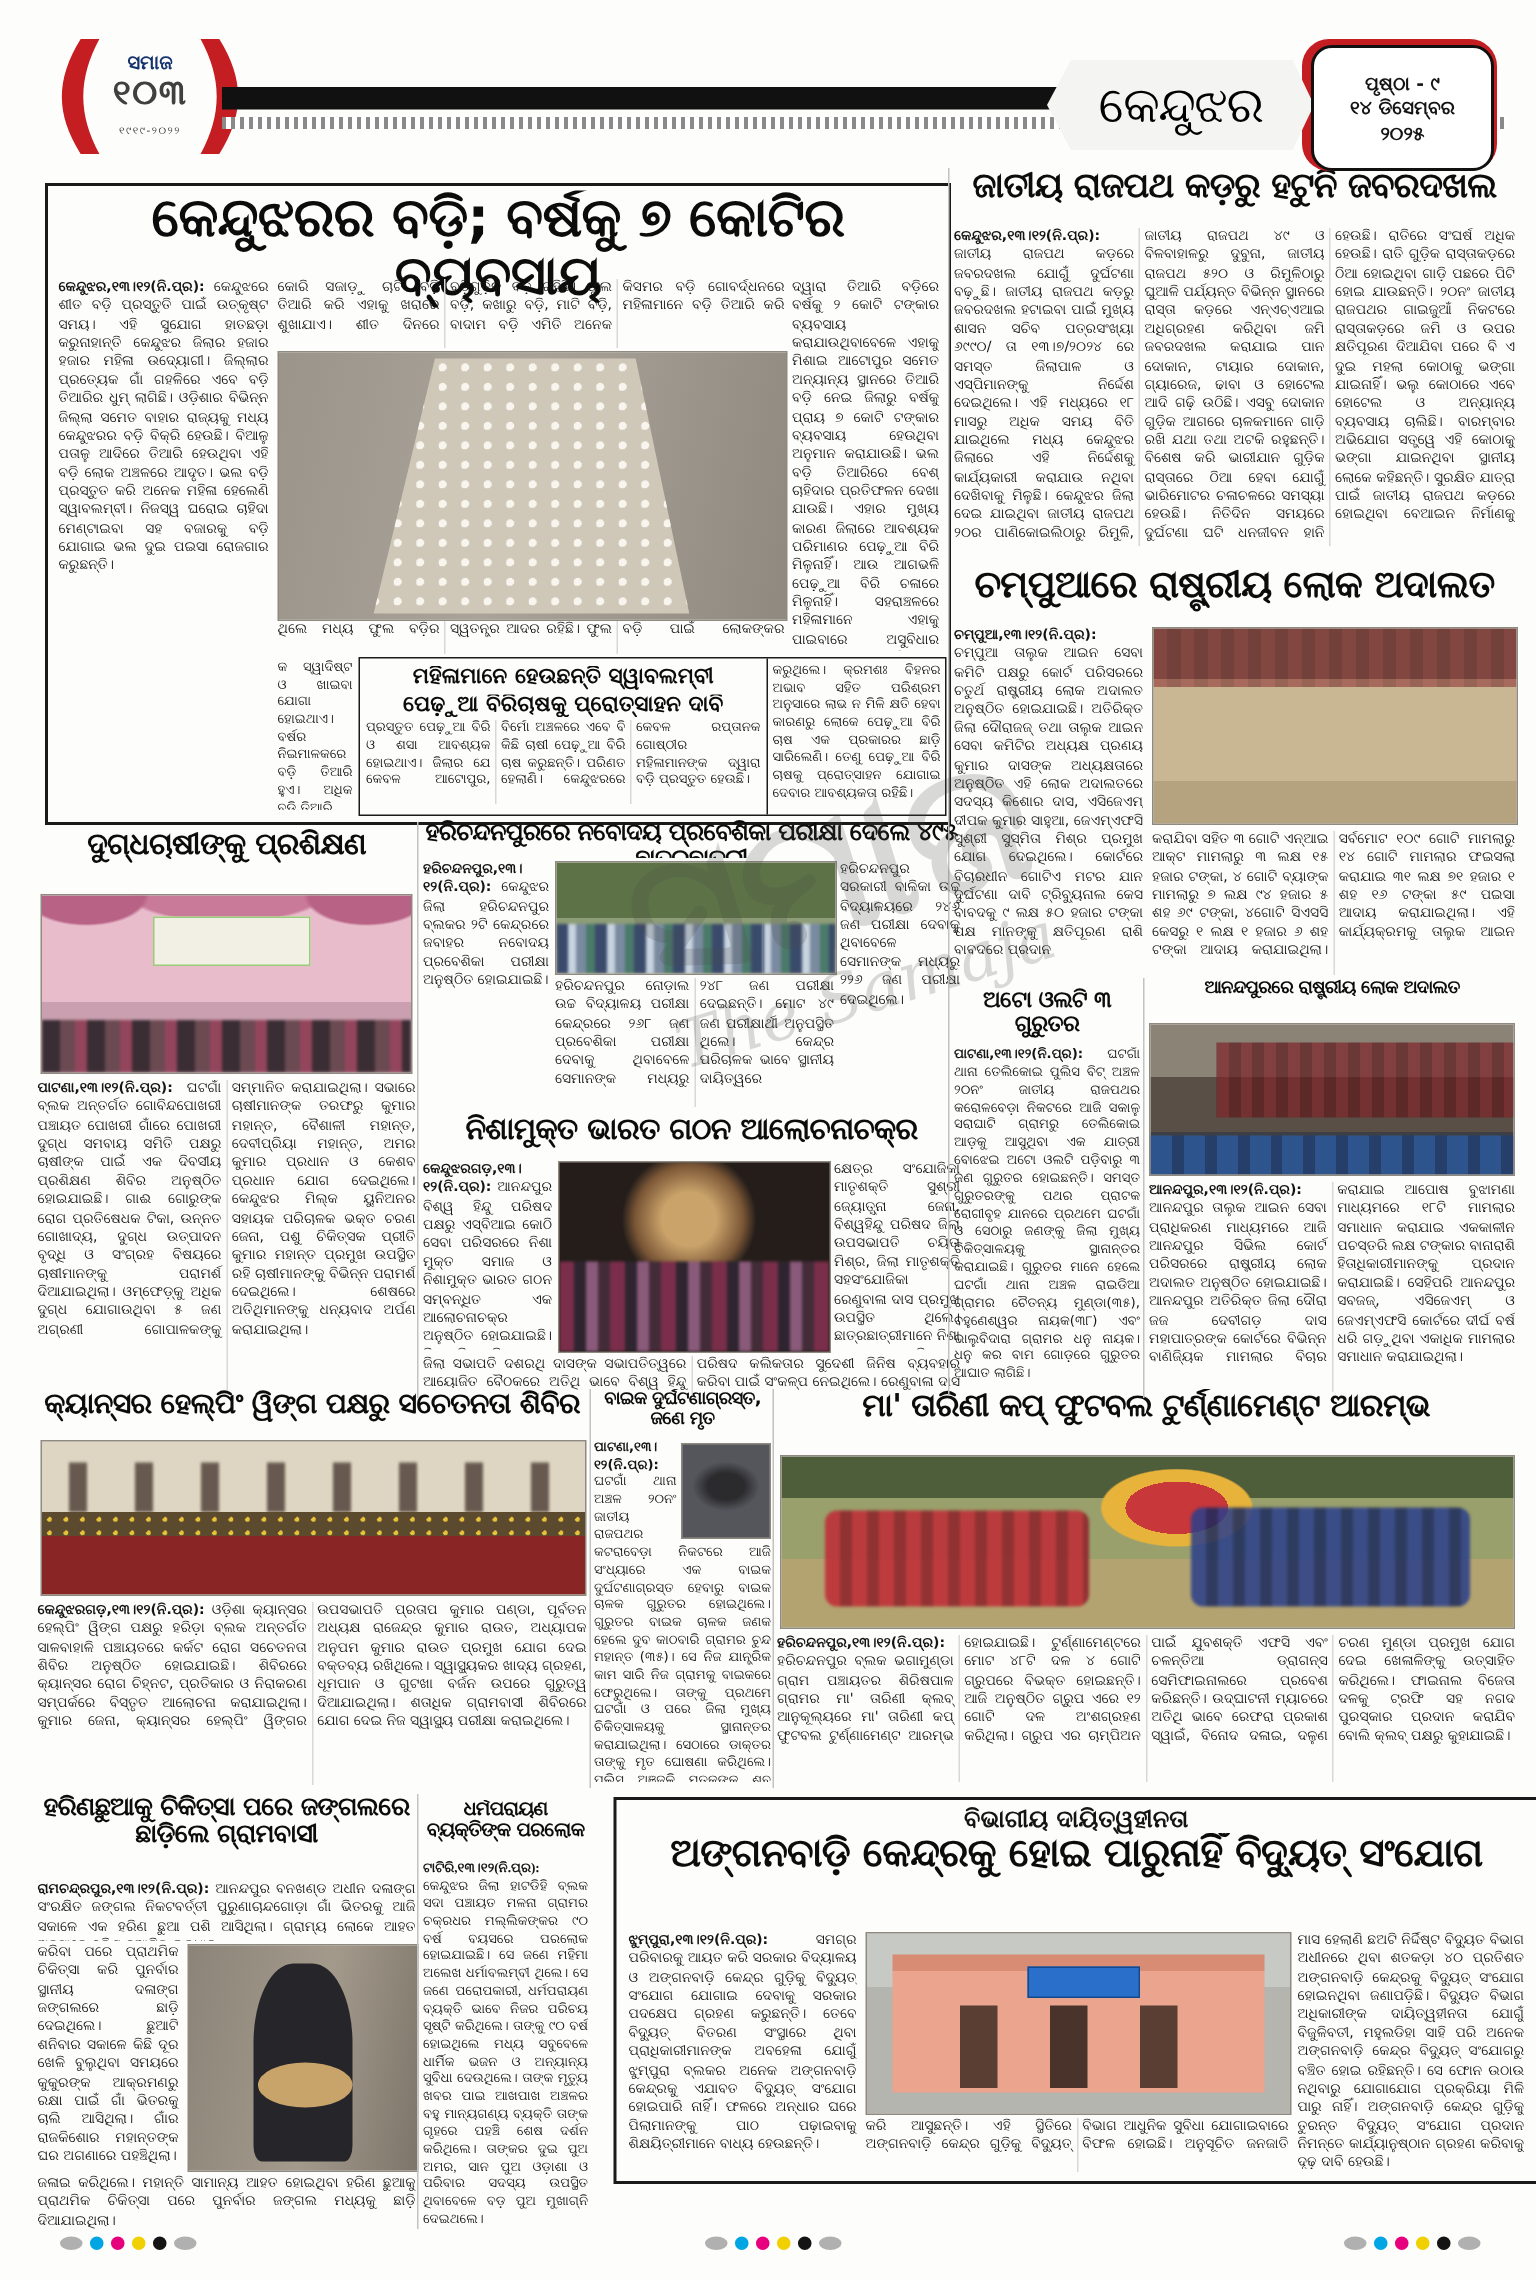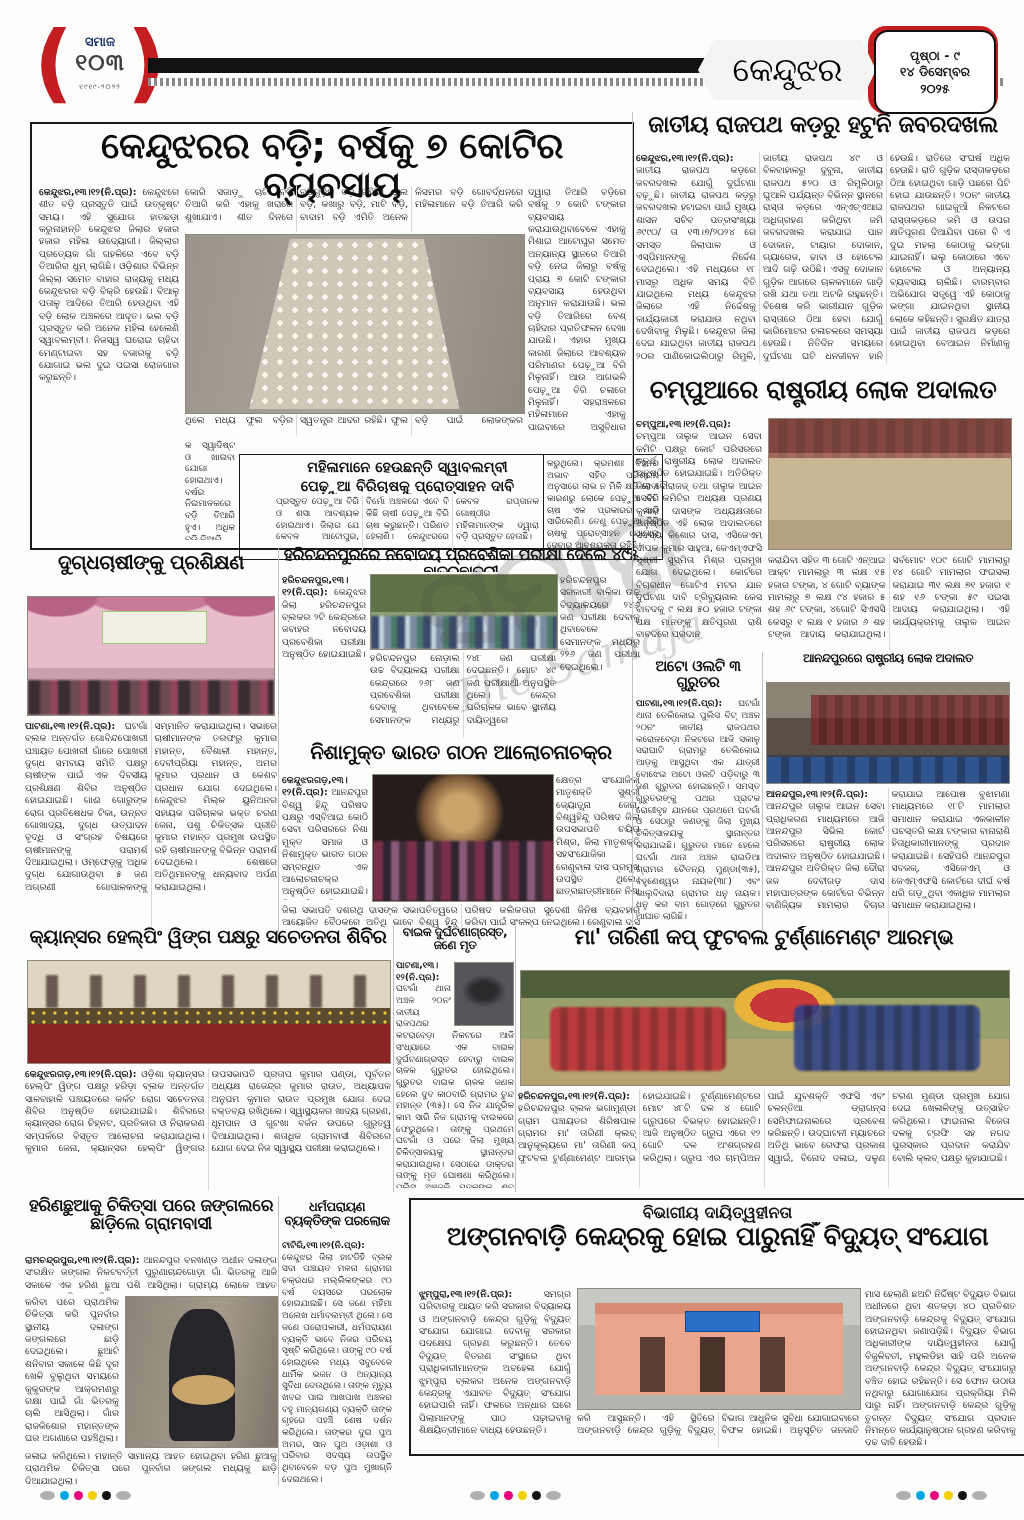--- a/index.html
+++ b/index.html
@@ -42,21 +42,21 @@
   .a1-midtop{left:153px;top:62px;width:338px;height:46px;}
   .a1-photo{left:153px;top:110px;width:338px;height:178px;
      background:linear-gradient(100deg,#9a948a,#aaa399 45%,#8f897f);}
   .a1-mat{position:absolute;left:8%;top:2%;width:76%;height:96%;
      clip-path:polygon(14% 100%,30% 0,82% 0,96% 100%);
      background-color:#cfc8b8;
      background-image:radial-gradient(circle 4.5px at 7px 6px,#f7f5ee 60%,transparent 62%);
      background-size:15px 13px;}
   .a1-midbot{left:153px;top:290px;width:338px;height:22px;}
   .a1-sliver{left:153px;top:316px;width:50px;height:100px;}
-  .a1-sub{left:207px;top:330px;width:390px;height:104px;border:1.5px solid #1a1a1a;display:flex;padding-left:32px;}
+  .a1-sub{left:207px;top:314px;width:390px;height:104px;border:1.5px solid #1a1a1a;display:flex;}
   .a1-sub-main{flex:1;padding:2px 4px;overflow:hidden;}
   .a1-sub-main .hl{font-size:14.5px;letter-spacing:0;}
   .a1-sub-side{width:112px;border-left:1.5px solid #1a1a1a;padding:3px;overflow:hidden;}
   .a1-col5{left:496px;top:62px;width:98px;height:248px;}
   
   .a2{left:636px;top:112px;width:374px;height:260px;}
   .a2 .hl{font-size:23px;height:40px;}
   .a2 .body{height:212px;}
   
   .a3{left:636px;top:376px;width:374px;height:280px;}
@@ -156,21 +156,21 @@
   .a12-photo{left:100px;top:100px;width:152px;height:150px;
      background:linear-gradient(100deg,#8c8478,#a39a8c 55%,#7d7569);}
   .a12-fig{position:absolute;left:28%;top:8%;width:44%;height:88%;border-radius:40% 40% 8% 8%;
      background:#26262a;}
   .a12-fawn{position:absolute;left:30%;top:52%;width:42%;height:20%;border-radius:50%;
      background:#c8a36a;}
   .a12-bot{left:0;top:254px;width:252px;height:36px;}
   
   .a13{left:282px;top:1200px;width:110px;height:288px;}
   .a13 .hl{font-size:13px;height:40px;}
-  .a13 .body{height:242px;font-size:8.8px;}
+  .a13 .body{height:242px;font-size:8.8px;font-family:Liberation Serif, serif;}
   
   .a14{left:409px;top:1198px;width:613px;height:254px;border:2px solid #1a1a1a;}
   .a14-kicker{font-size:16px;font-weight:800;text-align:center;margin-top:3px;}
   .a14 .hl{font-size:26px;height:40px;}
   .a14-left{left:8px;top:88px;width:152px;height:158px;}
   .a14-photo{left:166px;top:88px;width:282px;height:120px;
      background:linear-gradient(#c7c9c4 0 30%,#b3b5ae 30% 100%);}
   .a14-bld{position:absolute;left:6%;top:12%;width:88%;height:76%;
      background:linear-gradient(#d98c74 0 12%,#eba48d 12% 100%);}
   .a14-sign{position:absolute;left:38%;top:18%;width:26%;height:16%;background:#2a6fc9;border:1px solid #134a8e;}

